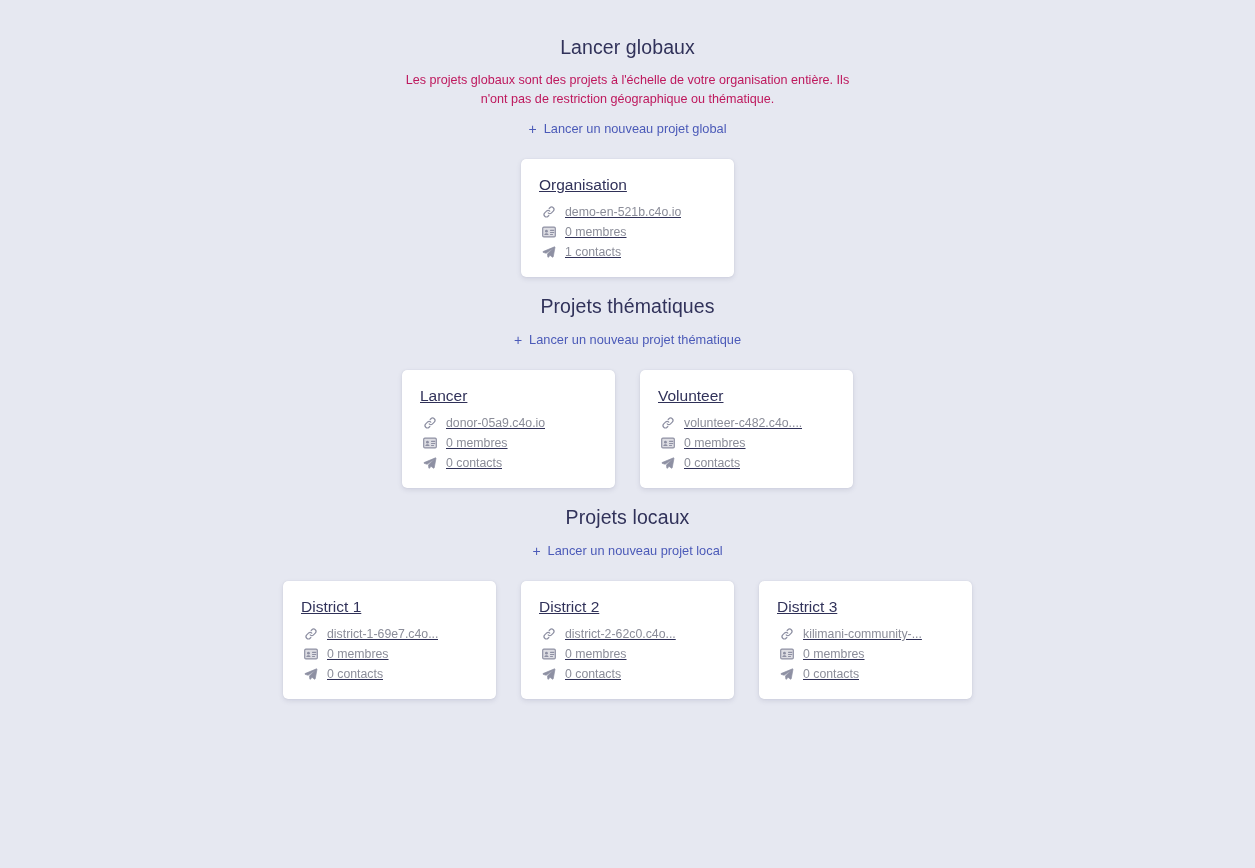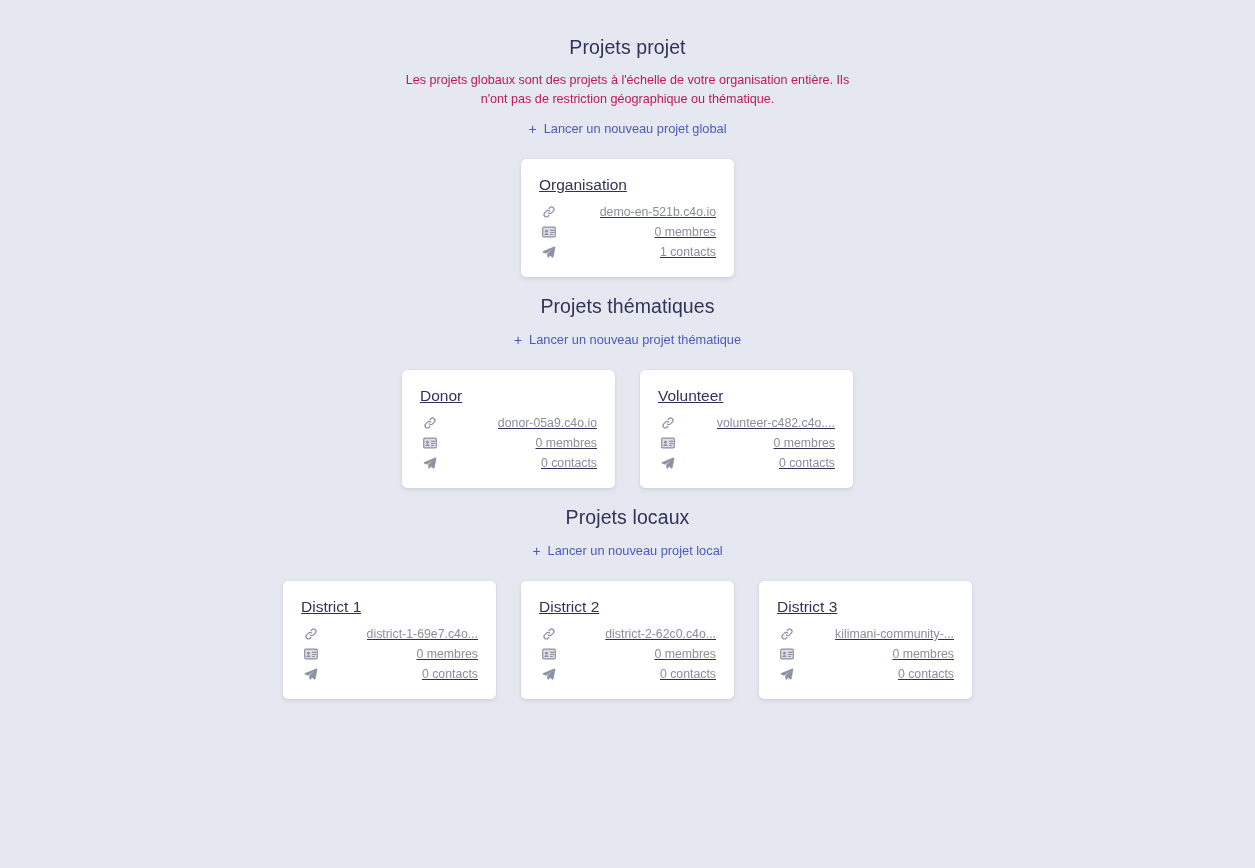--- a/index.html
+++ b/index.html
@@ -101,21 +101,20 @@
 
   .card-meta {
     display: flex;
     align-items: center;
     gap: 9px;
     font-size: 12.3px;
     color: #8b8d99;
     line-height: 16px;
     margin-top: 4px;
     padding-left: 2px;
-    justify-content: space-between;
   }
   .card-meta:first-of-type { margin-top: 0; }
   .card-meta .label {
     white-space: nowrap;
     overflow: hidden;
     text-overflow: ellipsis;
   }
   .ico {
     flex: 0 0 auto;
     width: 15px;
@@ -132,21 +131,21 @@
   .sec-thematic { margin-top: 34px; }
   .sec-local { margin-top: 34px; }
 </style>
 </head>
 <body>
 
 <div class="page">
   <div id="sections-root">
       <div class="section sec-global">
         <div class="section-head">
-          <h2 class="section-title">Projets projet</h2>
+          <h2 class="section-title">Lancer globaux</h2>
           <p class="section-desc">Les projets globaux sont des projets à l'échelle de votre organisation entière. Ils n'ont pas de restriction géographique ou thématique.</p>
           <div><a class="new-link">
               <span class="plus">+</span>
               <span>Lancer un nouveau projet global</span>
             </a></div>
         </div>
         <div class="cards-row">
           <div class="card">
             <div class="card-title">Organisation</div>
             <div class="card-meta">
@@ -184,21 +183,21 @@
       <div class="section sec-thematic">
         <div class="section-head">
           <h2 class="section-title">Projets thématiques</h2>
           <div><a class="new-link">
               <span class="plus">+</span>
               <span>Lancer un nouveau projet thématique</span>
             </a></div>
         </div>
         <div class="cards-row">
           <div class="card">
-            <div class="card-title">Donor</div>
+            <div class="card-title">Lancer</div>
             <div class="card-meta">
               <span class="ico">
                 <svg width="14" height="14" viewBox="0 0 24 24" fill="none" stroke="currentColor" stroke-width="2.1" stroke-linecap="round" stroke-linejoin="round">
                   <path d="M10.6 13.4a4 4 0 0 0 5.7 0l3-3a4 4 0 0 0-5.7-5.7l-1.3 1.3"></path>
                   <path d="M13.4 10.6a4 4 0 0 0-5.7 0l-3 3a4 4 0 0 0 5.7 5.7l1.3-1.3"></path>
                 </svg>
               </span>
               <span class="label">donor-05a9.c4o.io</span>
             </div>
             <div class="card-meta">

